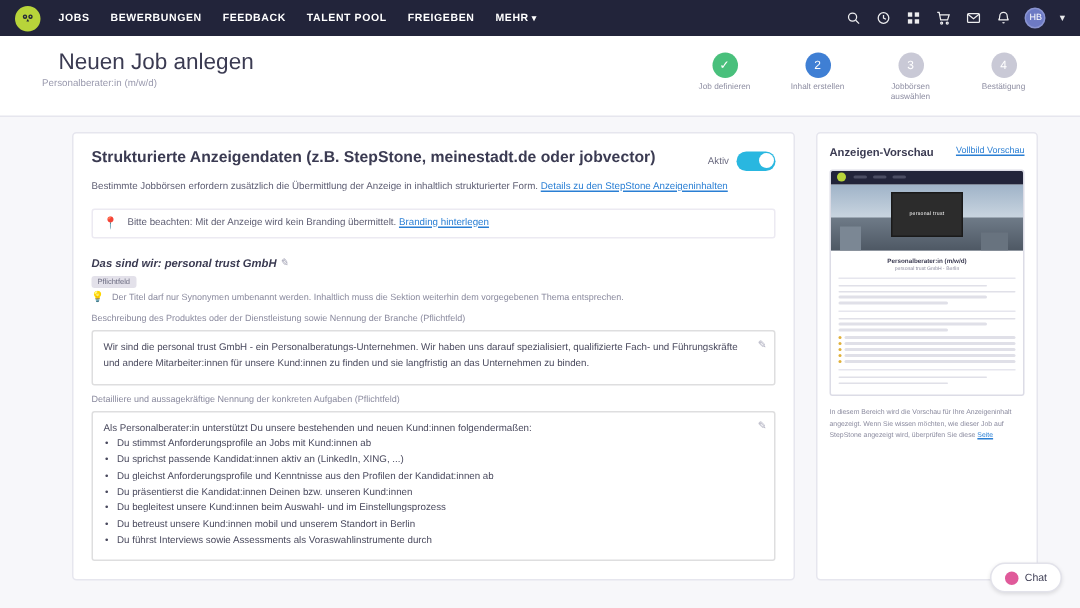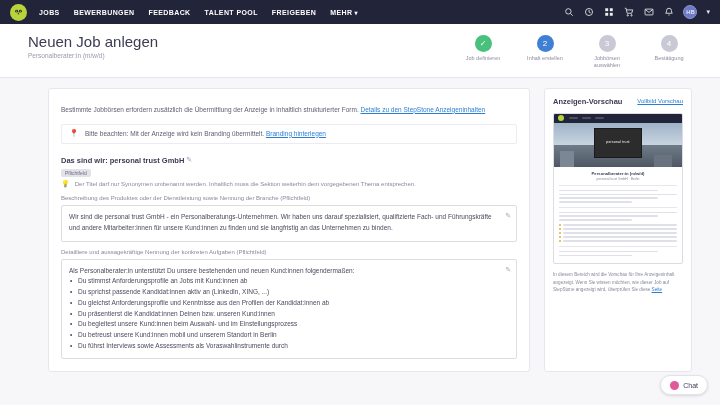--- a/index.html
+++ b/index.html
@@ -38,21 +38,21 @@
     color:#fff; font-size:6px; display:flex; align-items:center; justify-content:center;
     border:1px solid #8a94d0;
   }
   .caret-down { font-size:7px; opacity:.9; }
 
   
   .header {
     background:#fff; border-bottom:1px solid #e6e6ee;
     padding:9px 28px 8px 28px; display:flex; align-items:flex-start;
   }
-  .page-title { font-size:15px; color:#3b3b52; font-weight:normal; margin:0 0 2px 0; }
+  .page-title { font-size:15px; color:#3b3b52; font-weight:normal; margin:0 0 2px 11px; }
   .page-sub { font-size:6.5px; color:#9a9aae; }
   .steps { margin-left:auto; display:flex; gap:16px; padding-top:2px; }
   .step { width:46px; text-align:center; }
   .step-bubble {
     width:17px; height:17px; border-radius:50%; margin:0 auto 3px auto;
     display:flex; align-items:center; justify-content:center;
     font-size:8px; color:#fff;
   }
   .step-bubble.done { background:#49c07c; }
   .step-bubble.active { background:#3f7fd4; }
@@ -86,21 +86,21 @@
   .link { color:#2a7fd4; text-decoration:underline; }
 
   .notice {
     margin-top:9px; border:1px solid #eceaf2; border-radius:2px;
     padding:5px 7px; display:flex; gap:6px; align-items:flex-start;
     font-size:6.5px; color:#5e5e73;
   }
   .notice .pin { color:#e2a33b; font-size:8px; line-height:1; }
 
   .section-head {
-    margin-top:12px; display:flex; align-items:center; gap:2px;
+    margin-top:12px; display:flex; align-items:center; gap:2px;font-style:italic;
   }
   .section-head .h { font-size:7.5px; font-weight:bold; color:#3b3b52; }
   .pencil { color:#9a9aae; font-size:7px; }
 
   .tag-row { margin-top:4px; }
   .tag {
     display:inline-block; background:#e3e1ea; color:#6d6d82;
     font-size:5px; padding:1px 4px; border-radius:2px;
   }
   .hint {
@@ -275,20 +275,29 @@
     </div>
   </div>
 </div>
 
 <div class="main">
 
   <div class="left-rail"></div>
 
   <div class="panel editor">
 
+    <div class="title-row">
+      <h2>Strukturierte Anzeigendaten (z.B. StepStone, meinestadt.de oder jobvector)</h2>
+      <div class="toggle-wrap">
+        <span class="toggle-label">Aktiv</span>
+        <span class="toggle">
+            <span class="knob"></span>
+          </span>
+      </div>
+    </div>
 
     <p class="lead"><span>Bestimmte Jobbörsen erfordern zusätzlich die Übermittlung der Anzeige in inhaltlich strukturierter Form. </span><a class="link" href="#">Details zu den StepStone Anzeigeninhalten</a></p>
 
     <div class="notice">
       <span class="pin">📍</span>
       <span><span>Bitte beachten: Mit der Anzeige wird kein Branding übermittelt. </span><a class="link" href="#">Branding hinterlegen</a></span>
     </div>
 
     <div class="section-head">
       <span class="h">Das sind wir: personal trust GmbH</span>

